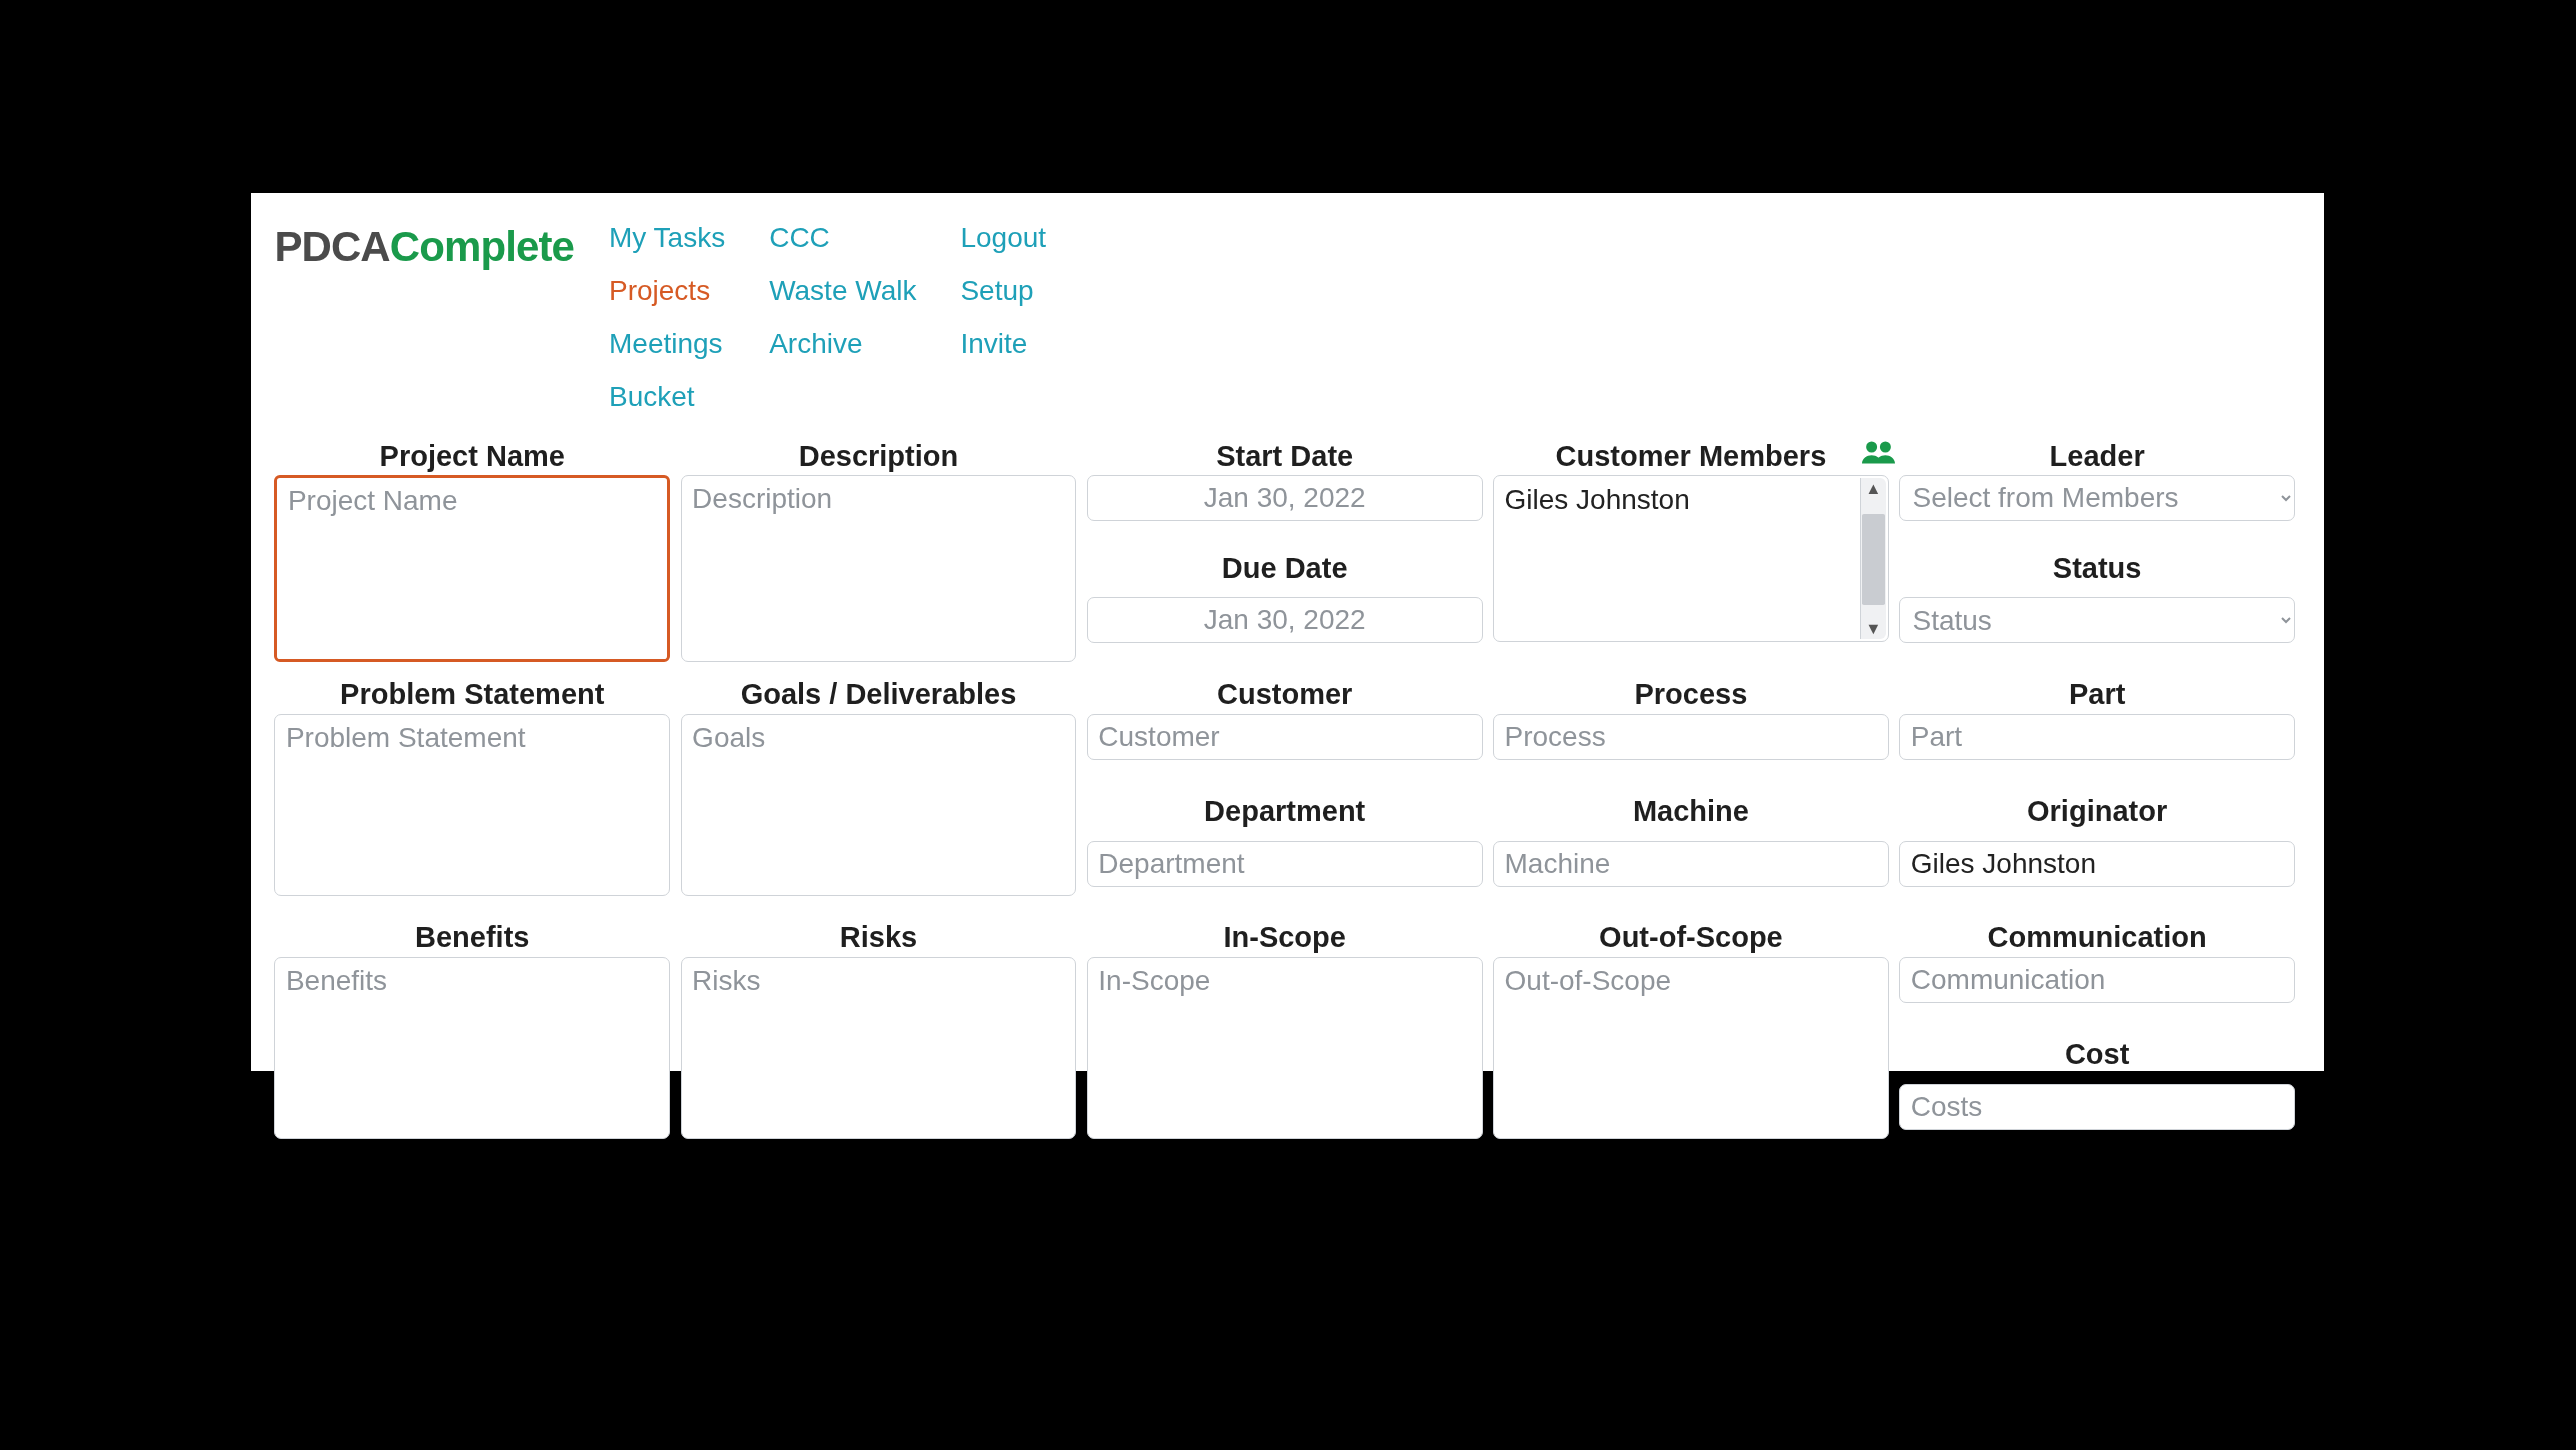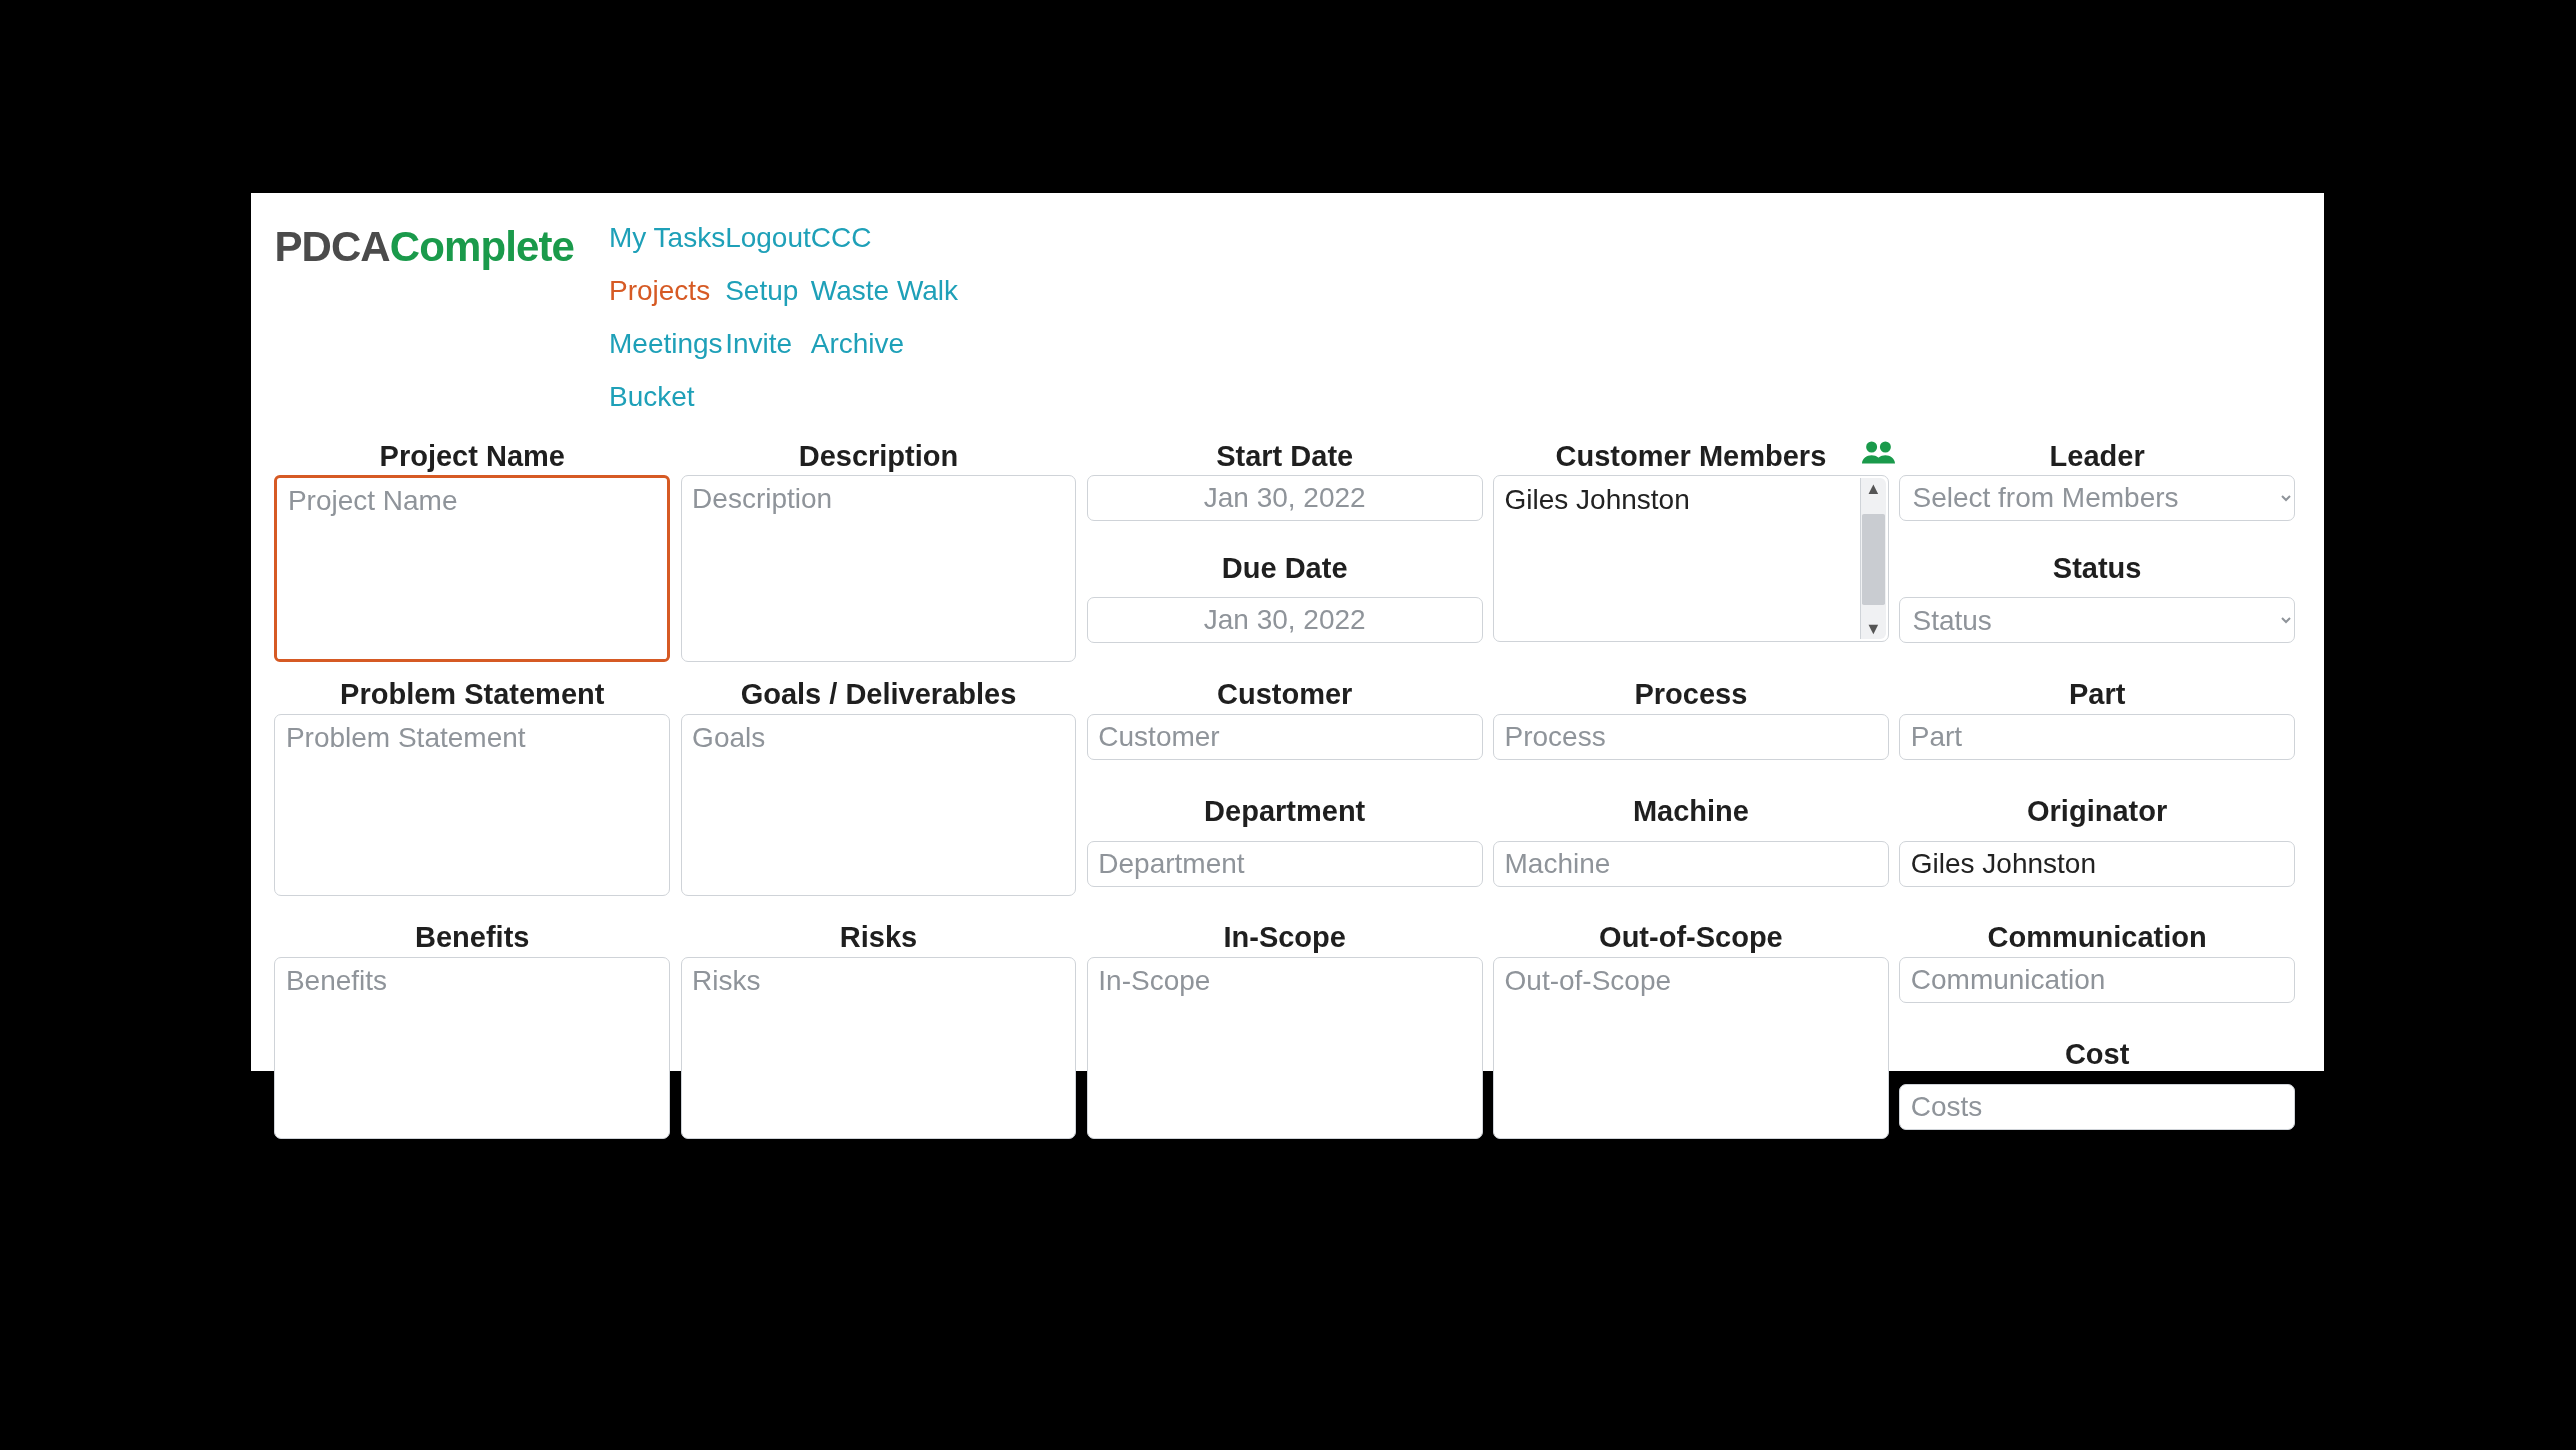--- a/index.html
+++ b/index.html
@@ -40,20 +40,21 @@
     font-weight:800;
     letter-spacing:-0.9px;
     line-height:1.1;
     padding-top:16.4px;
   }
   .logo .dark{color:#4b4b4b;}
   .logo .green{color:var(--green);}
 
   .nav{
     display:flex;
+    gap:44px;
     font-size:28px;
     line-height:1.8;
     padding-top:4.7px;
   }
   .nav-col{display:flex;flex-direction:column;}
   .nav a{
     color:var(--teal);
     text-decoration:none;
     cursor:pointer;
     white-space:nowrap;
@@ -169,28 +170,28 @@
     </div>
 
     <nav class="nav">
       <div class="nav-col">
         <a>My Tasks</a>
         <a class="active">Projects</a>
         <a>Meetings</a>
         <a>Bucket</a>
       </div>
       <div class="nav-col">
+        <a>CCC</a>
+        <a>Waste Walk</a>
+        <a>Archive</a>
+      </div>
+      <div class="nav-col">
         <a>Logout</a>
         <a>Setup</a>
         <a>Invite</a>
-      </div>
-      <div class="nav-col">
-        <a>CCC</a>
-        <a>Waste Walk</a>
-        <a>Archive</a>
       </div>
     </nav>
   </div>
 
   <div class="grid">
 
     <div class="cell">
         <div class="cell-label">Project Name</div>
       </div>
     <div class="cell">

